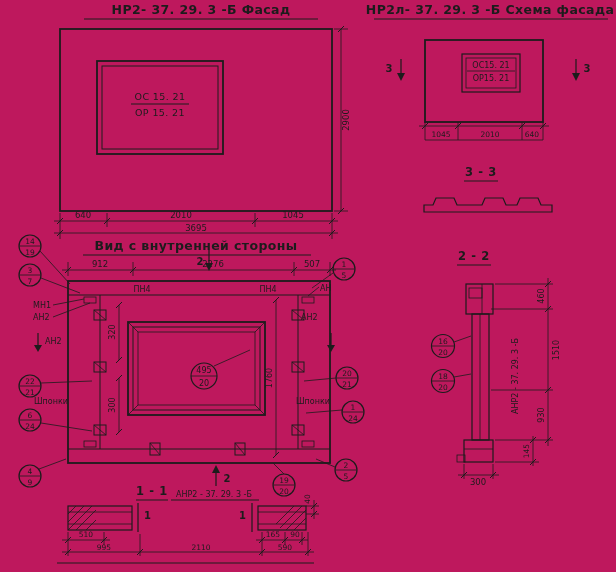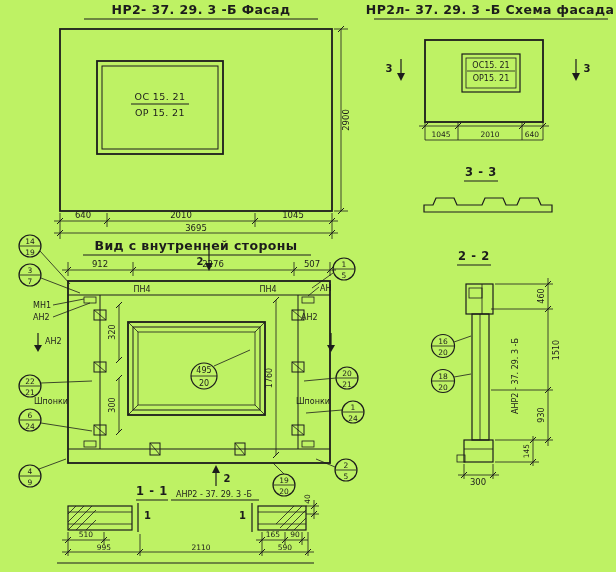--- a/index.html
+++ b/index.html
@@ -1,16 +1,16 @@
 <!DOCTYPE html>
 <html><head>
 <meta charset="utf-8">
 <style>
   html,body{margin:0;padding:0;background:#ffffff;}
-  .canvas{position:relative;width:616px;height:572px;background:#bef264;overflow:hidden;
+  .canvas{position:relative;width:616px;height:572px;background:#be185d;overflow:hidden;
           font-family:"DejaVu Sans",sans-serif;}
   svg{position:absolute;left:0;top:0;}
   svg line, svg rect, svg path, svg circle, svg polyline{stroke:#1c1c1c;fill:none;}
   svg polygon.arrow{fill:#1c1c1c;stroke:none;}
   svg text{fill:#1c1c1c;stroke:none;font-family:"DejaVu Sans",sans-serif;}
   .sw2{stroke-width:1.8;}
   .sw12{stroke-width:1.2;}
   .sw1{stroke-width:1;}
   .sw08{stroke-width:0.8;}
   .tick{stroke-width:1;}

